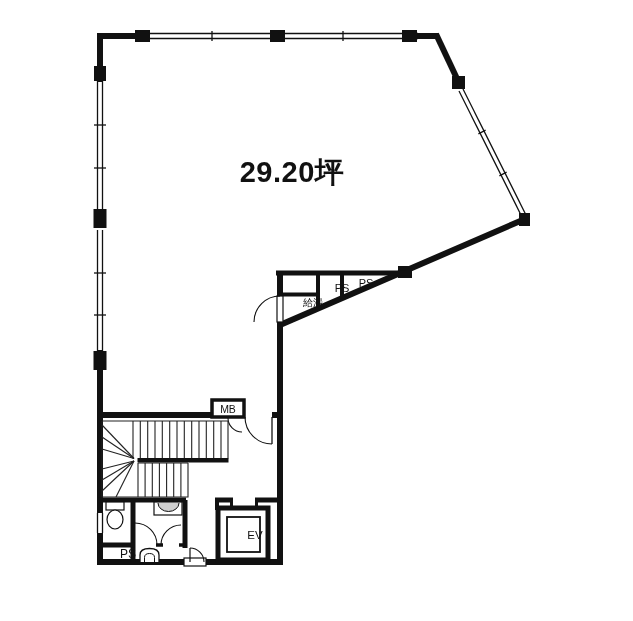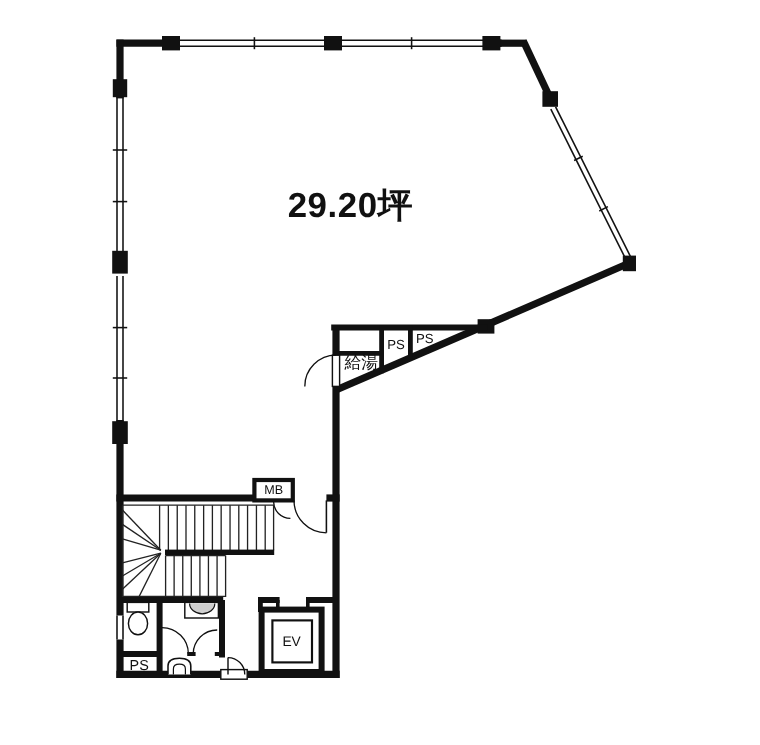--- a/index.html
+++ b/index.html
@@ -2,25 +2,25 @@
 <html><head>
 <meta charset="utf-8">
 <style>
   html,body { margin:0; padding:0; background:#ffffff; }
   #canvas {
     position:relative; width:530px; height:621px; background:#ffffff;
     font-family:"Liberation Sans", sans-serif; color:#111; overflow:hidden;
   }
   #plan-svg { position:absolute; left:0; top:0; }
   .lbl { position:absolute; transform:translate(-50%,-50%); white-space:nowrap;
-         color:#111; font-family:"Liberation Sans", sans-serif; }
+         color:#111; font-family:"Liberation Sans", sans-serif;margin-left:12px; }
   .lbl-ps-upper1 { left:330px; top:288px; font-size:11px; }
   .lbl-ps-upper2 { left:354px; top:283px; font-size:11px; }
-  .lbl-kyuto     { left:301px; top:303px; font-size:14px; }
-  .lbl-mb        { left:228px; top:409px; font-size:10.5px; }
+  .lbl-kyuto     { left:301px; top:303px; font-size:10px; }
+  .lbl-mb        { left:216px; top:409px; font-size:10.5px; }
   .lbl-ev        { left:243px; top:535px; font-size:11.5px;text-align:right; }
   .lbl-ps-lower  { left:116px; top:554px; font-size:12px; }
   .area-text {
     position:absolute; left:292px; top:156px; transform:translateX(-50%);
     text-align:center; font-size:29px; font-weight:700; line-height:33px;
     letter-spacing:0.5px; white-space:nowrap;
   }
   .caption {
     position:absolute; left:321px; top:590px; transform:translateX(-50%);
     font-size:24px; font-weight:600; white-space:nowrap; letter-spacing:0px;

